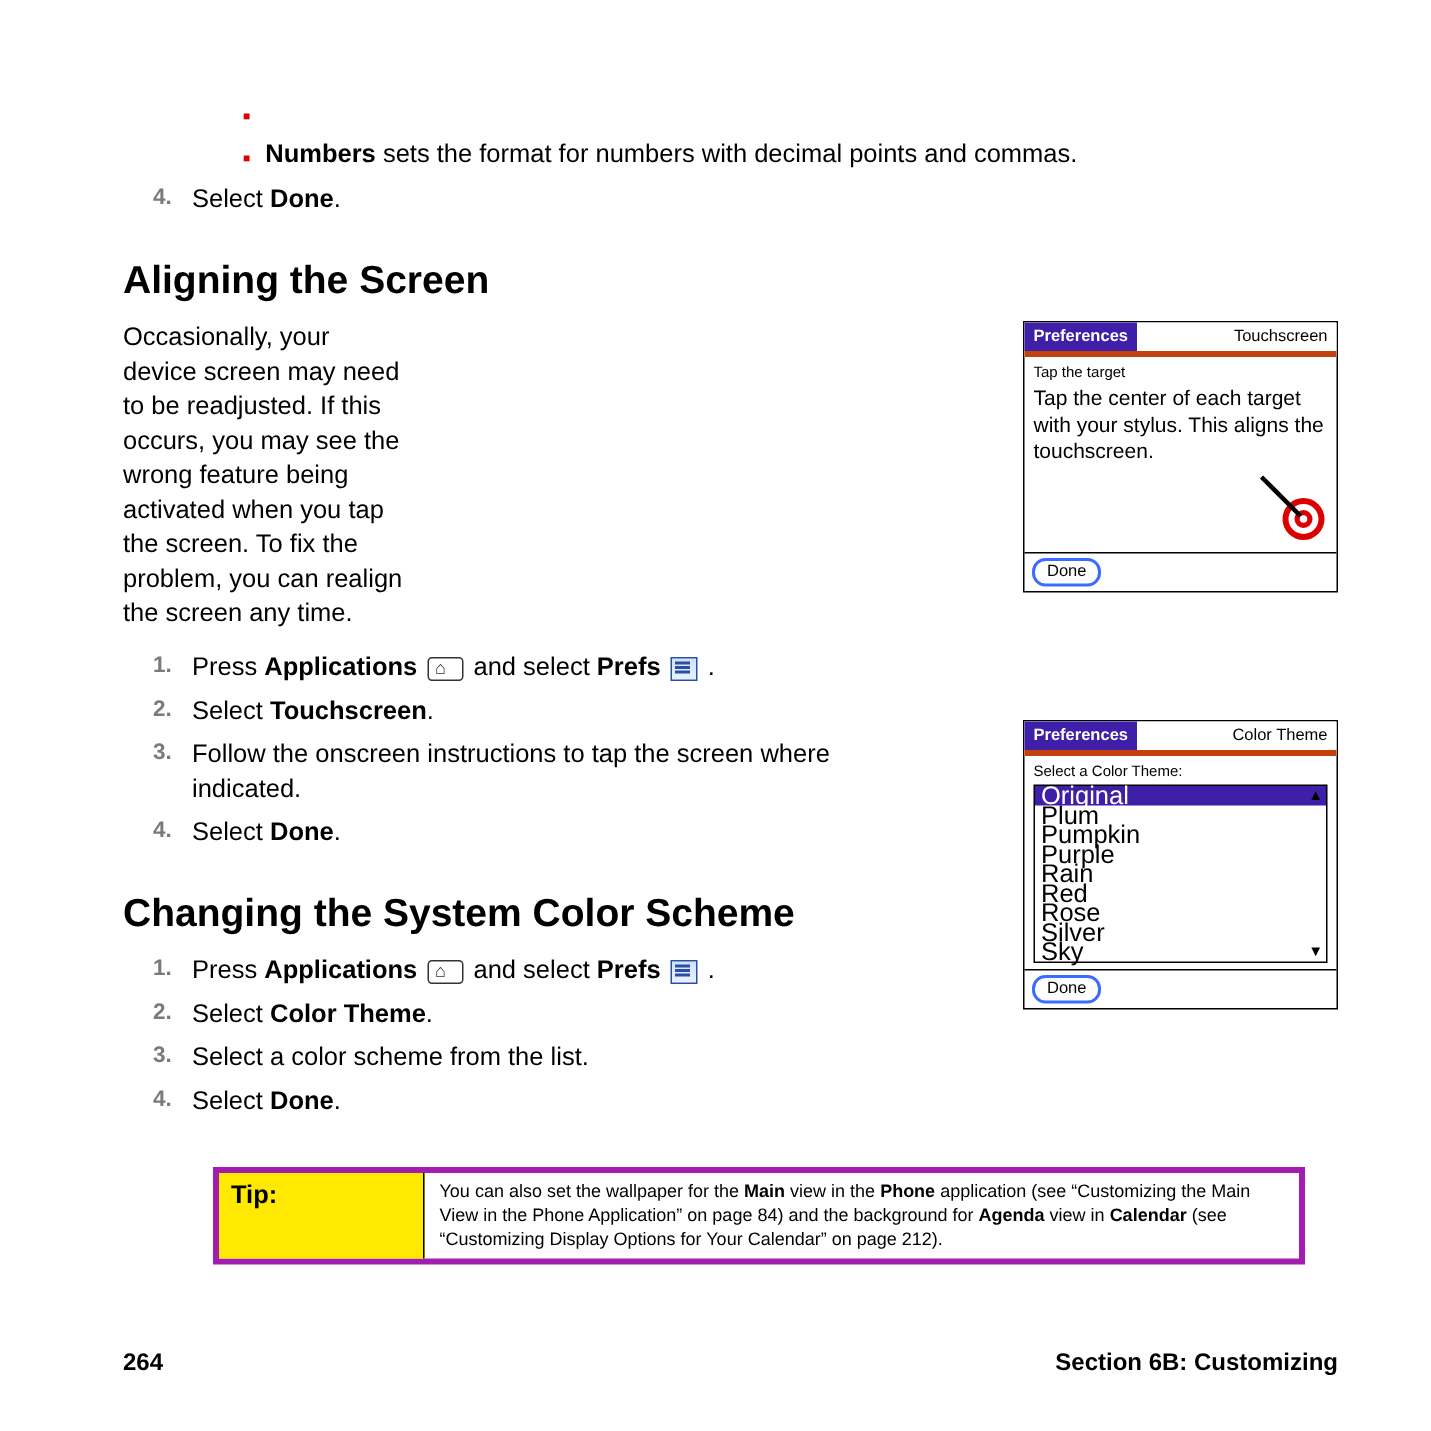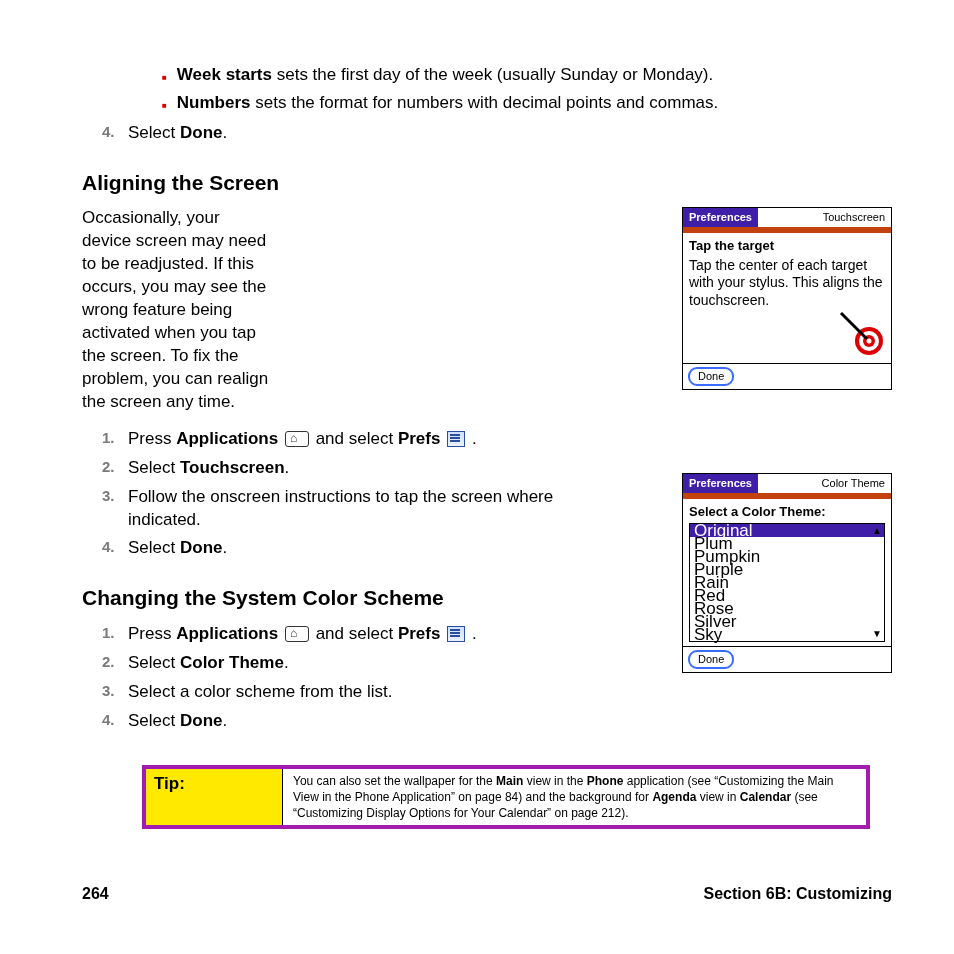--- a/index.html
+++ b/index.html
@@ -2,65 +2,64 @@
 <html><head>
 <meta charset="utf-8">
 <style>
   html,body{margin:0;padding:0;background:#fff;color:#000;font-family:"Segoe UI",Frutiger,"Myriad Pro",Arial,sans-serif;font-size:17px;line-height:1.35}
   .page{position:relative;width:954px;height:954px;box-sizing:border-box;padding:60px 62px 50px 82px}
   .toplist{margin-left:80px}
   .sub-bullet{display:flex;margin:4px 0}
   .sq{color:#d00;font-size:8px;line-height:20px;margin-right:10px;margin-top:4px}
   .num-step{display:flex;margin:6px 0 6px 20px}
   .num{font-family:Verdana,sans-serif;color:#7a7a7a;font-weight:bold;font-size:15px;width:26px;flex:none}
-  h3{font-family:"Segoe UI",Arial,sans-serif;font-weight:bold;font-size:21px;margin:24px 0 10px 0}
+  h3{font-family:"Segoe UI",Arial,sans-serif;font-weight:bold;font-size:26px;margin:24px 0 10px 0}
   p.intro{margin:8px 620px 14px 0;max-width:560px}
   .cols{position:relative}
   .steps{max-width:520px}
   
   .device{position:absolute;right:0;width:208px;background:#fff;border:1px solid #000;font-family:Tahoma,Geneva,sans-serif;font-size:11px}
   .devA{top:0}
   .devB{top:266px}
-  .dev-title{display:flex;justify-content:space-between;align-items:center;background:#fff;border-bottom:6px solid #c2410c}
+  .dev-title{display:flex;justify-content:space-between;align-items:center;background:#fff;border-bottom:4px solid #c2410c}
   .dev-title .tl{background:#3f1ea8;color:#fff;font-weight:bold;padding:2px 6px}
   .dev-title .tr{padding:2px 6px}
   .dev-body{padding:4px 6px 6px 6px;min-height:120px;position:relative}
-  .dev-sub{font-weight:bold;font-size:13px;margin-bottom:2px}
+  .dev-sub{font-weight:normal;font-size:10px;margin-bottom:2px}
   .dev-txt{font-size:14px;margin-left:0;line-height:1.25}
   .target{position:absolute;right:6px;bottom:6px;width:46px;height:46px}
   .done-row{border-top:1px solid #000;padding:3px 5px}
   .done-btn{display:inline-block;border:2px solid #3a6cff;border-radius:9px;padding:0 8px 1px 8px;font-size:11px;line-height:14px;background:#fff}
   .theme-list{border:1px solid #000;margin:2px 0 0 0;padding:0;list-style:none;position:relative}
   .theme-list li{padding:0 4px;font-size:17px;line-height:13px}
   .theme-list li.sel{background:#3f1ea8;color:#fff}
   .arrow-up,.arrow-down{position:absolute;right:2px;font-size:10px}
   .arrow-up{top:0}.arrow-down{bottom:0}
   
   .ico{display:inline-block;vertical-align:middle;margin:0 2px}
   .ico-app{width:22px;height:14px;border:1.5px solid #333;border-radius:3px;position:relative}
   .ico-app::after{content:"⌂";position:absolute;left:4px;top:-2px;font-size:12px;color:#333}
   .ico-prefs{width:16px;height:14px;border:1px solid #2a4ea0;background:linear-gradient(#cfe0ff,#e9f1ff);position:relative}
   .ico-prefs::after{content:"";position:absolute;left:2px;top:2px;width:10px;height:2px;background:#2a4ea0;box-shadow:0 3px 0 #2a4ea0,0 6px 0 #2a4ea0}
   
   .tip{display:flex;border:4px solid #a21caf;margin:32px 0 0 60px;width:720px}
   .tip-l{background:#ffe900;width:120px;padding:4px 8px;font-weight:bold;border-right:1px solid #000}
   .tip-r{padding:4px 10px;flex:1;font-size:12px;line-height:1.35}
   
-  .foot{position:absolute;bottom:49px;left:82px;right:62px;display:flex;justify-content:space-between;font-weight:bold;font-size:16px}
+  .foot{position:absolute;bottom:34px;left:82px;right:62px;display:flex;justify-content:space-between;font-weight:bold;font-size:16px}
   b{font-weight:700}
 </style>
 </head>
 <body>
 
 <div class="page">
 
   <div class="toplist" id="topbullets">
       <div class="sub-bullet">
         <span class="sq">■</span>
-        <span><b>Week starts</b> sets the first day of the week (usually Sunday or Monday).</span>
       </div>
       <div class="sub-bullet">
         <span class="sq">■</span>
         <span><b>Numbers</b> sets the format for numbers with decimal points and commas.</span>
       </div>
     </div>
 
   <div class="num-step">
     <span class="num">4.</span>
     <span>

